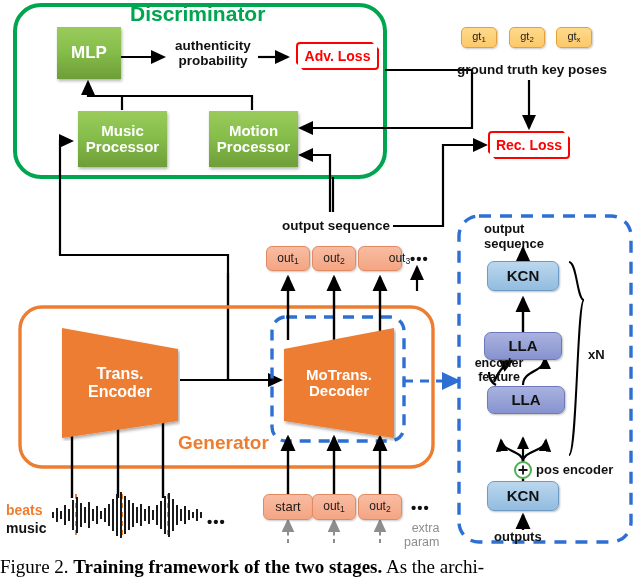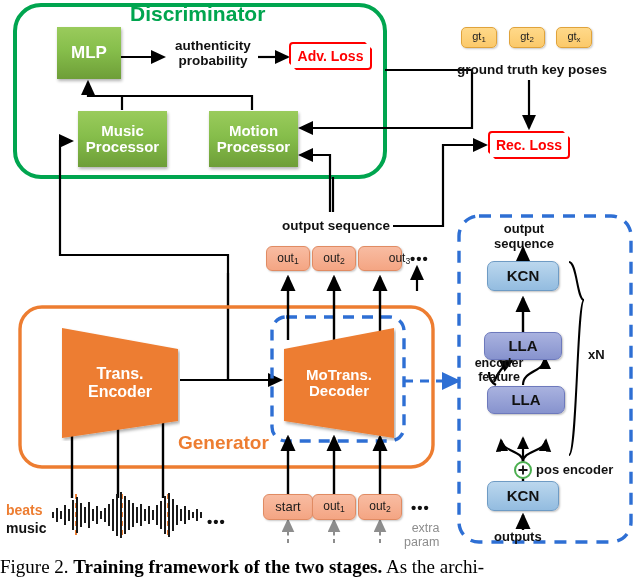--- a/index.html
+++ b/index.html
@@ -209,21 +209,21 @@
 
   <div class="box greenbox" style="left:57px;top:27px;width:64px;height:52px;font-size:17px;">
     <span>MLP</span>
   </div>
 
   <div class="plain" style="left:167px;top:38px;width:92px;font-size:13.5px;text-align:center;">
     <div>authenticity</div>
     <div>probability</div>
   </div>
 
-  <div class="box lossbox" style="left:289px;top:42px;width:83px;height:28px;font-size:14px;">
+  <div class="box lossbox" style="left:296px;top:42px;width:83px;height:28px;font-size:14px;">
     <span>Adv. Loss</span>
   </div>
 
   <div class="box greenbox" style="left:78px;top:111px;width:89px;height:56px;font-size:15px;flex-direction:column;">
     <span>Music</span>
     <span>Processor</span>
   </div>
 
   <div class="box greenbox" style="left:209px;top:111px;width:89px;height:56px;font-size:15px;flex-direction:column;">
     <span>Motion</span>
@@ -310,21 +310,21 @@
       <span>out</span><span class="sub">2</span>
     </span>
   </div>
   <div class="dots" style="left:411px;top:499px;font-size:15px;">•••</div>
 
   <div class="graytxt" style="left:404px;top:521px;font-size:12.5px;text-align:right;">
     <div>extra</div>
     <div>param</div>
   </div>
 
-  <div class="plain" style="left:484px;top:222px;width:80px;font-size:13px;text-align:center;">
+  <div class="plain" style="left:484px;top:222px;width:80px;font-size:13px;text-align:left;">
     <div>output</div>
     <div>sequence</div>
   </div>
 
   <div class="box kcnbox" style="left:487px;top:261px;width:72px;height:30px;font-size:15px;">
     <span>KCN</span>
   </div>
 
   <div class="box llabox" style="left:484px;top:332px;width:78px;height:28px;font-size:15px;">
     <span>LLA</span>

